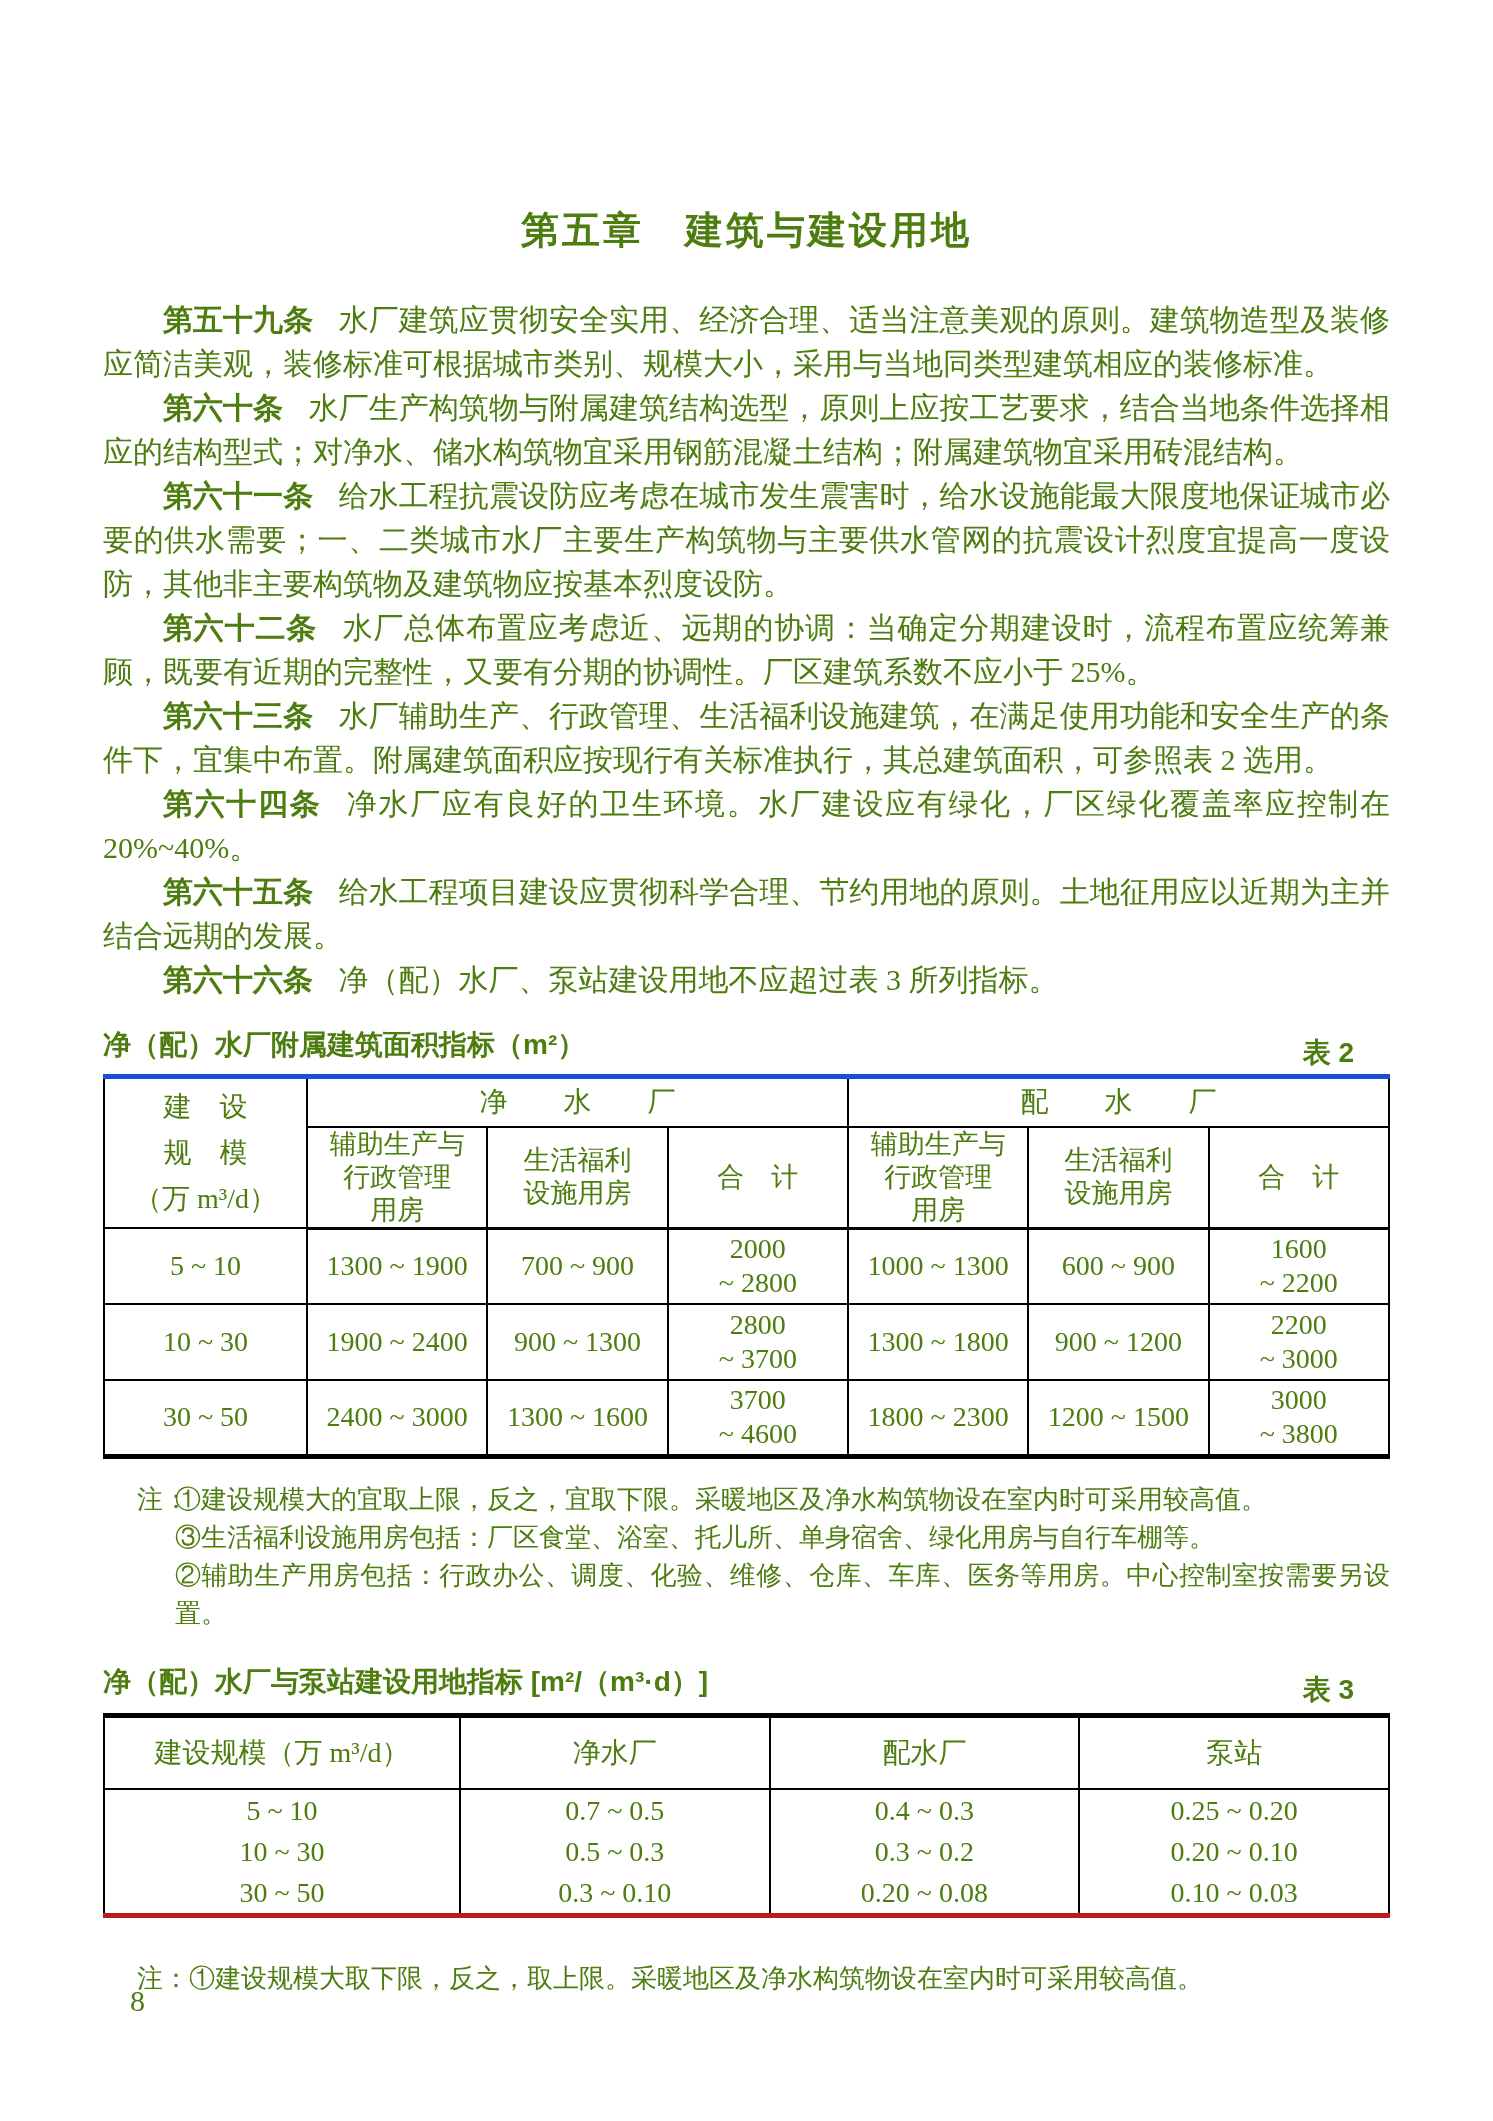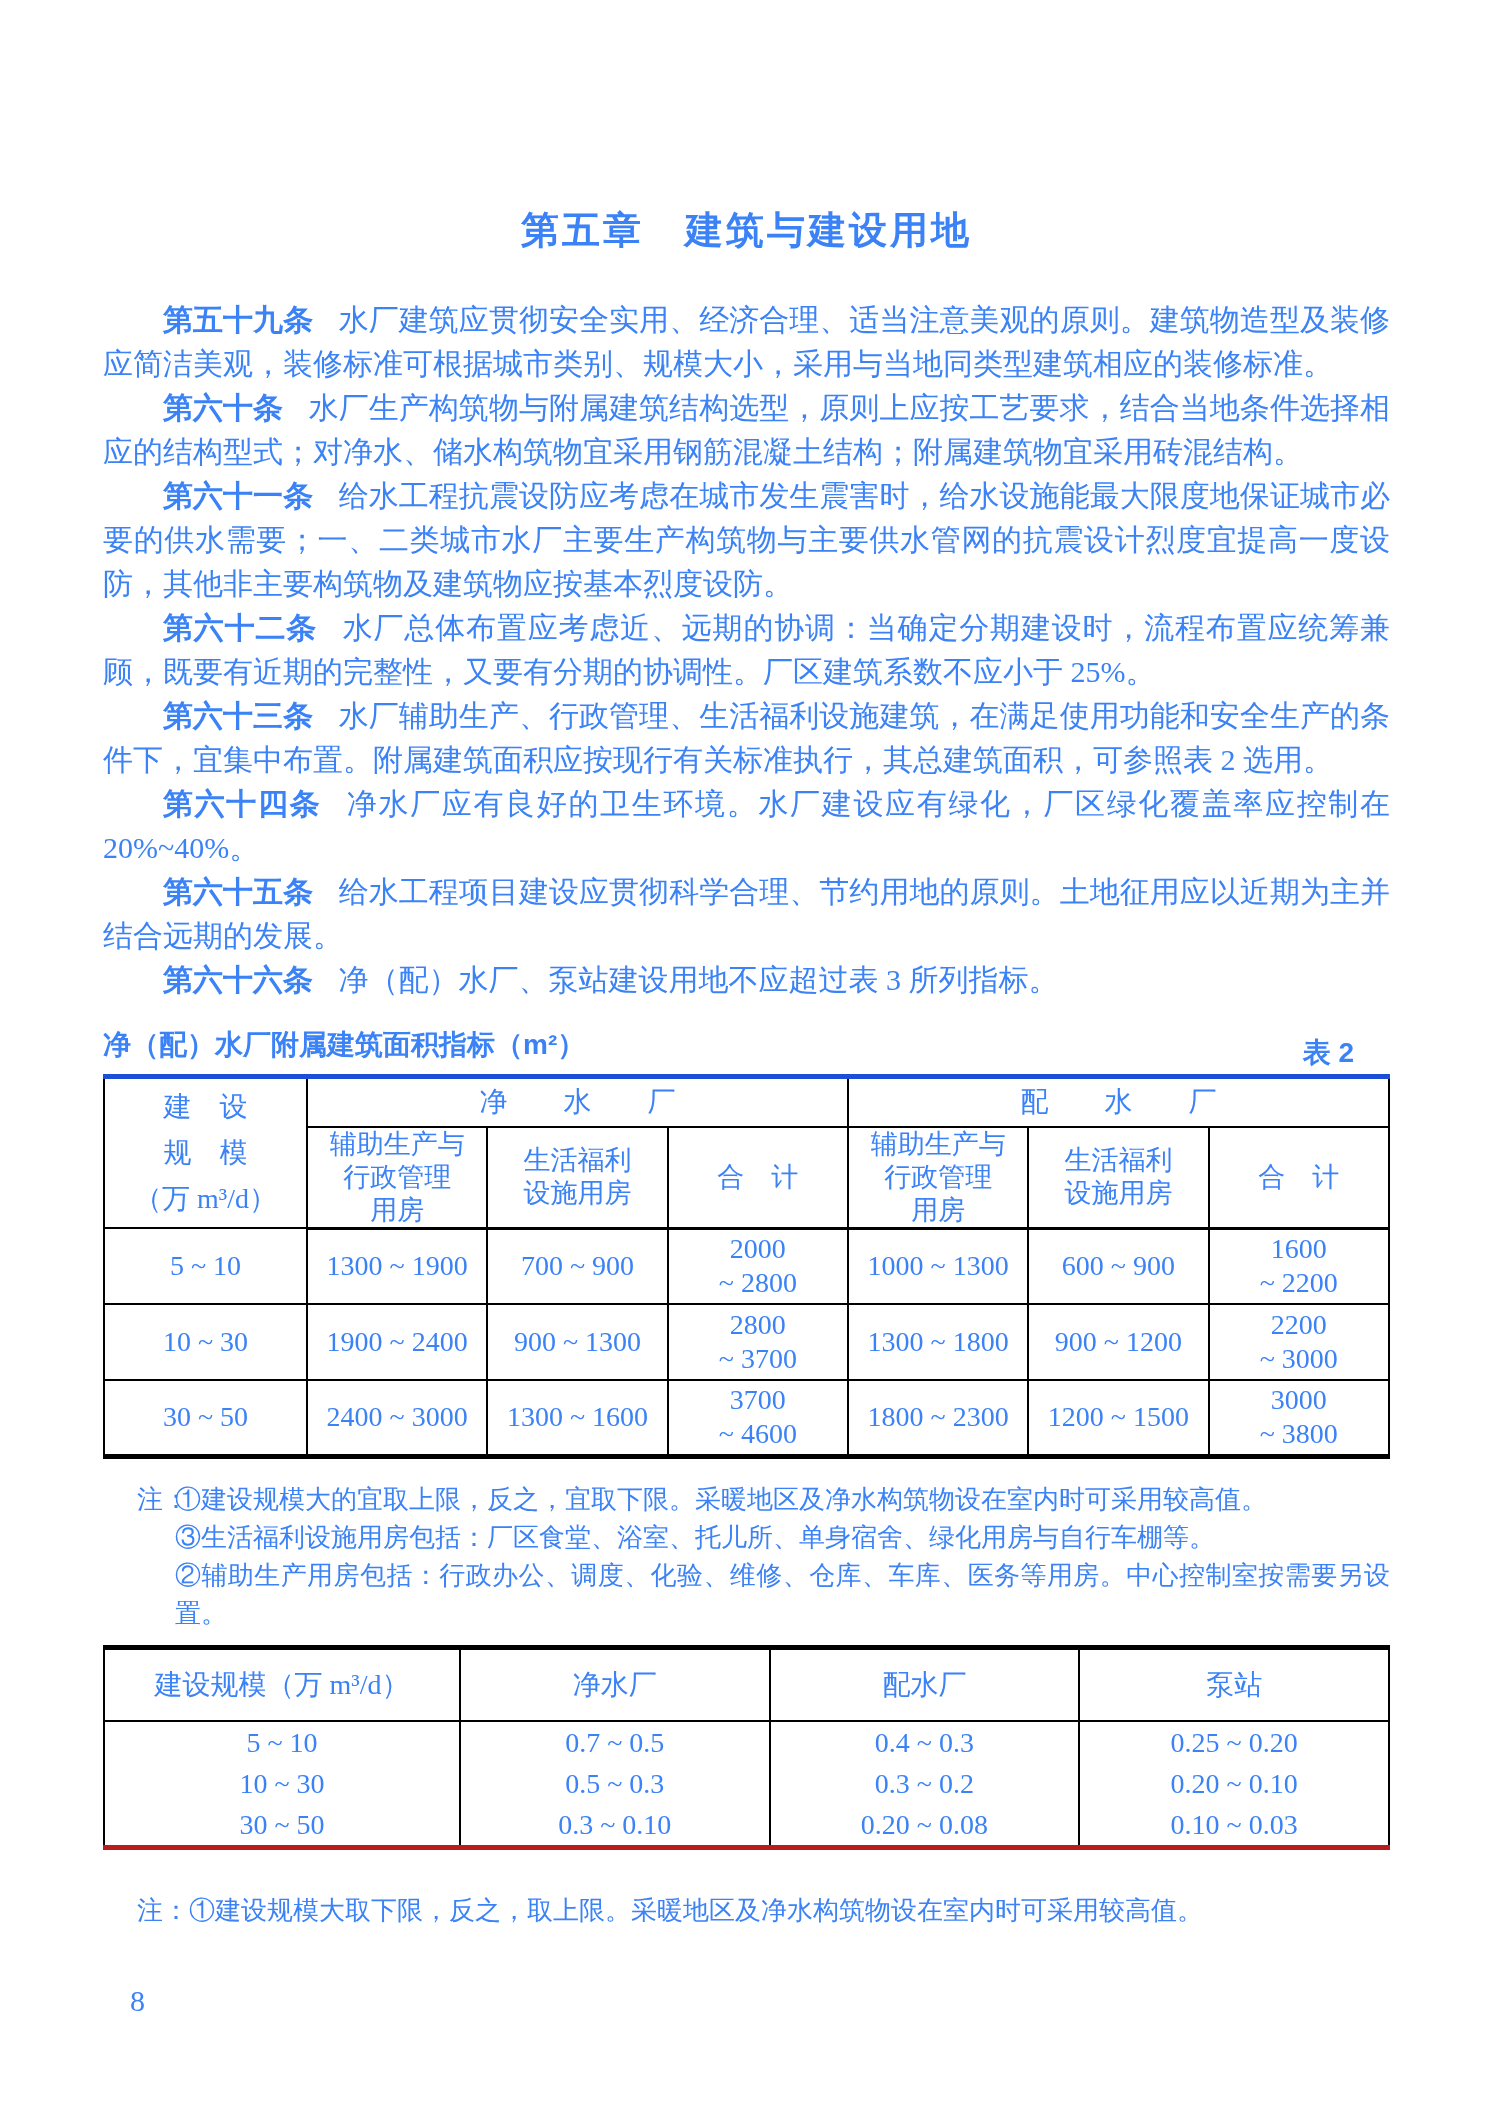--- a/index.html
+++ b/index.html
@@ -3,21 +3,21 @@
 <meta charset="utf-8">
 <style>
   * { margin: 0; padding: 0; box-sizing: border-box; }
   html, body { background: #ffffff; }
   .page {
     position: relative;
     width: 1493px;
     height: 2121px;
     margin: 0 auto;
     background: #ffffff;
-    color: #3b82f6;
+    color: #4d7c0f;
     padding: 0 103px;
     overflow: hidden;
     font-family: "Liberation Serif", "DejaVu Serif", serif;
   }
   .chapter-title {
     padding-top: 206px;
     text-align: center;
     font-family: "Liberation Sans", "DejaVu Sans", sans-serif;
     font-weight: bold;
     font-size: 38px;
@@ -197,20 +197,24 @@
     </tbody>
   </table>
 
   <div class="tnotes">
     <span class="notes-label">注：</span>
     <div class="note-item">①建设规模大的宜取上限，反之，宜取下限。采暖地区及净水构筑物设在室内时可采用较高值。</div>
     <div class="note-item">③生活福利设施用房包括：厂区食堂、浴室、托儿所、单身宿舍、绿化用房与自行车棚等。</div>
     <div class="note-item">②辅助生产用房包括：行政办公、调度、化验、维修、仓库、车库、医务等用房。中心控制室按需要另设置。</div>
   </div>
 
+  <div class="table-caption caption3">
+    <span>净（配）水厂与泵站建设用地指标 [m²/（m³·d）]</span>
+    <span class="tag">表 3</span>
+  </div>
 
   <table class="tbl3">
     <colgroup>
       <col class="w-scale3">
         <col class="w-col3">
         <col class="w-col3">
         <col class="w-col3">
     </colgroup>
     <tbody>
       <tr class="head-row">

